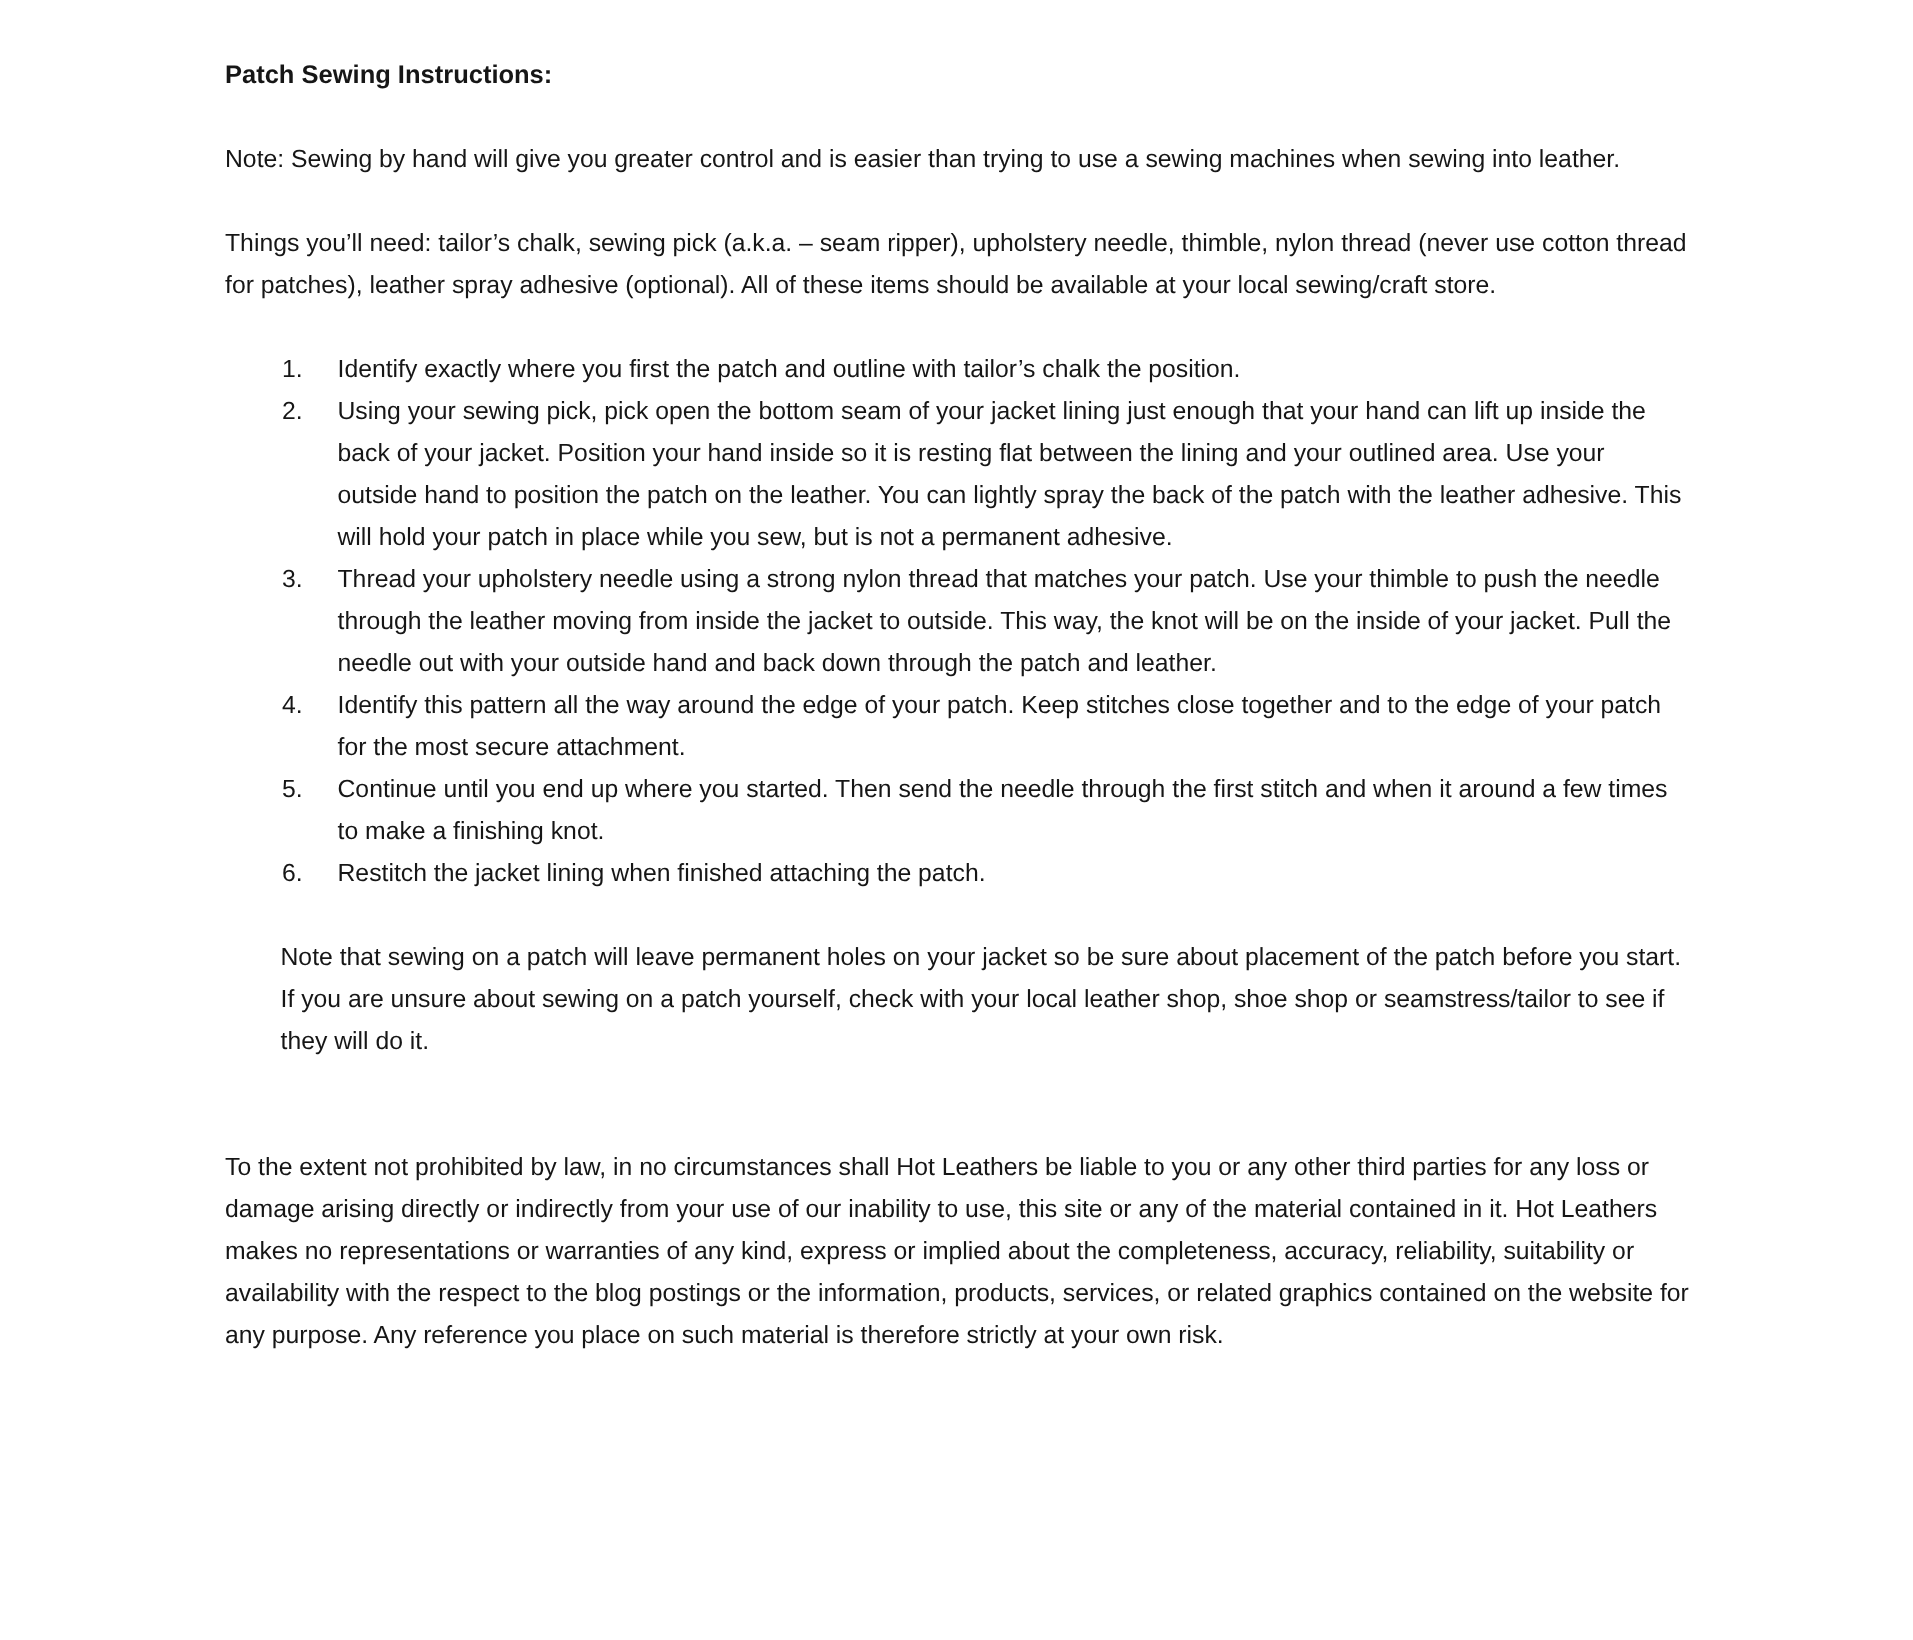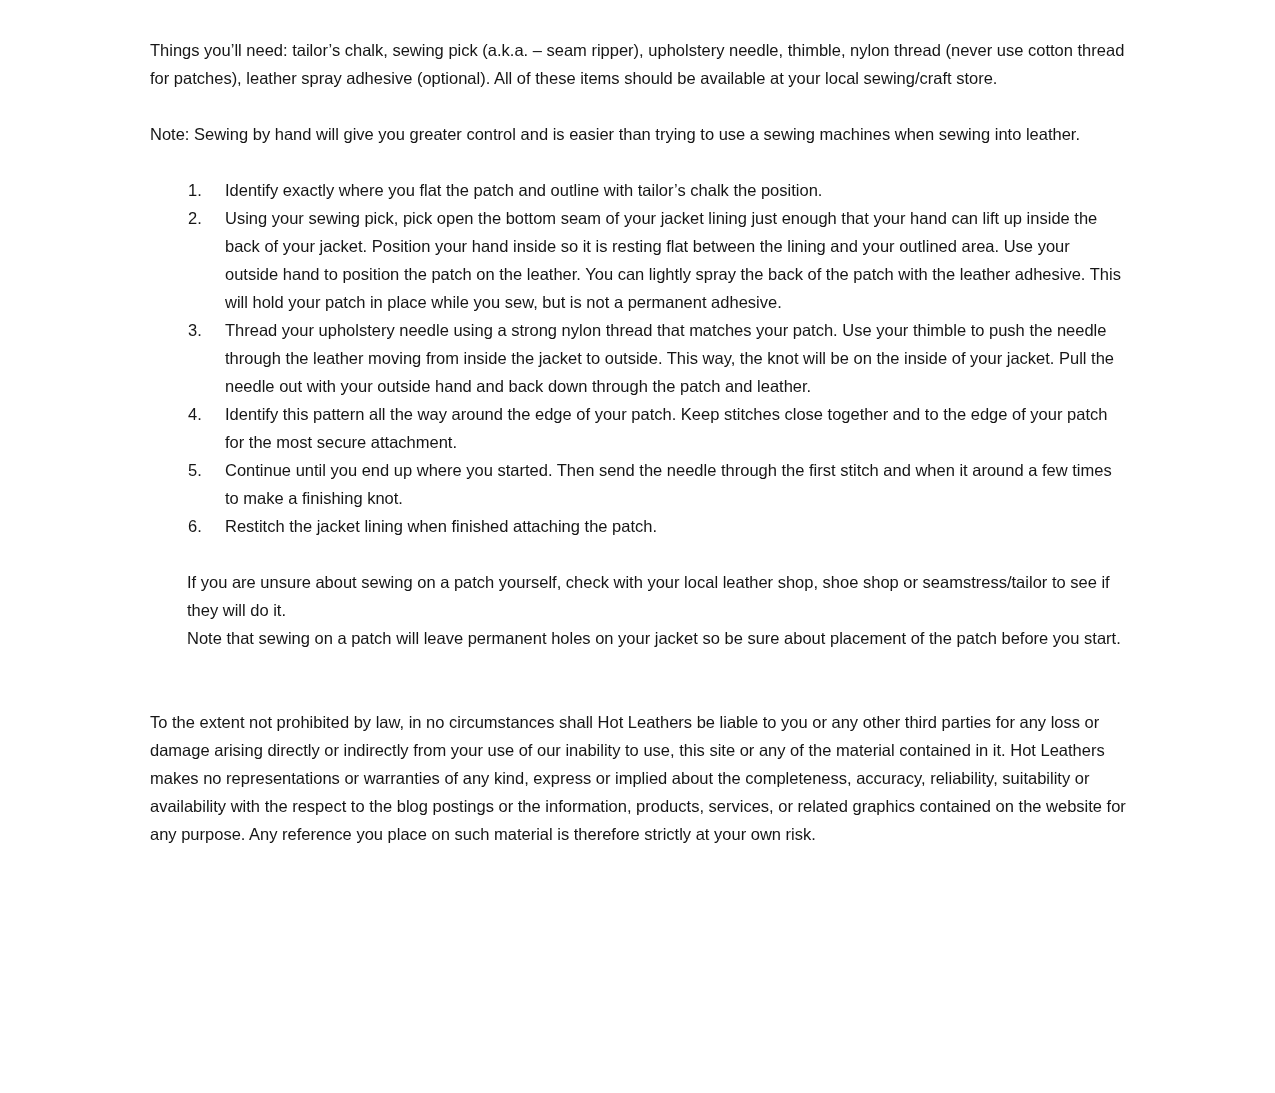--- a/index.html
+++ b/index.html
@@ -53,29 +53,30 @@
   }
   p.disclaimer {
     margin: 56px 0 4px 0;
   }
 </style>
 </head>
 <body>
 
 <div class="page">
 
+  <h1 class="doc-title">Patch Sewing Instructions:</h1>
+
+  <p class="body-para">Note: Sewing by hand will give you greater control and is easier than trying to use a sewing machines when sewing into leather.</p>
 
   <p class="body-para">Things you’ll need: tailor’s chalk, sewing pick (a.k.a. – seam ripper), upholstery needle, thimble, nylon thread (never use cotton thread for patches), leather spray adhesive (optional). All of these items should be available at your local sewing/craft store.</p>
-
-  <p class="body-para">Note: Sewing by hand will give you greater control and is easier than trying to use a sewing machines when sewing into leather.</p>
 
   <ol class="steps">
     <li>
       <span class="num">1.</span>
-      <span class="txt">Identify exactly where you flat the patch and outline with tailor’s chalk the position.</span>
+      <span class="txt">Identify exactly where you first the patch and outline with tailor’s chalk the position.</span>
     </li>
     <li>
       <span class="num">2.</span>
       <span class="txt">Using your sewing pick, pick open the bottom seam of your jacket lining just enough that your hand can lift up inside the back of your jacket. Position your hand inside so it is resting flat between the lining and your outlined area. Use your outside hand to position the patch on the leather. You can lightly spray the back of the patch with the leather adhesive. This will hold your patch in place while you sew, but is not a permanent adhesive.</span>
     </li>
     <li>
       <span class="num">3.</span>
       <span class="txt">Thread your upholstery needle using a strong nylon thread that matches your patch. Use your thimble to push the needle through the leather moving from inside the jacket to outside. This way, the knot will be on the inside of your jacket. Pull the needle out with your outside hand and back down through the patch and leather.</span>
     </li>
     <li>
@@ -86,19 +87,19 @@
       <span class="num">5.</span>
       <span class="txt">Continue until you end up where you started. Then send the needle through the first stitch and when it around a few times to make a finishing knot.</span>
     </li>
     <li>
       <span class="num">6.</span>
       <span class="txt">Restitch the jacket lining when finished attaching the patch.</span>
     </li>
   </ol>
 
   <div class="placement-notes">
+    <p>Note that sewing on a patch will leave permanent holes on your jacket so be sure about placement of the patch before you start.</p>
     <p>If you are unsure about sewing on a patch yourself, check with your local leather shop, shoe shop or seamstress/tailor to see if they will do it.</p>
-    <p>Note that sewing on a patch will leave permanent holes on your jacket so be sure about placement of the patch before you start.</p>
   </div>
 
   <p class="disclaimer">To the extent not prohibited by law, in no circumstances shall Hot Leathers be liable to you or any other third parties for any loss or damage arising directly or indirectly from your use of our inability to use, this site or any of the material contained in it. Hot Leathers makes no representations or warranties of any kind, express or implied about the completeness, accuracy, reliability, suitability or availability with the respect to the blog postings or the information, products, services, or related graphics contained on the website for any purpose. Any reference you place on such material is therefore strictly at your own risk.</p>
 
 </div>
 
 </body></html>

